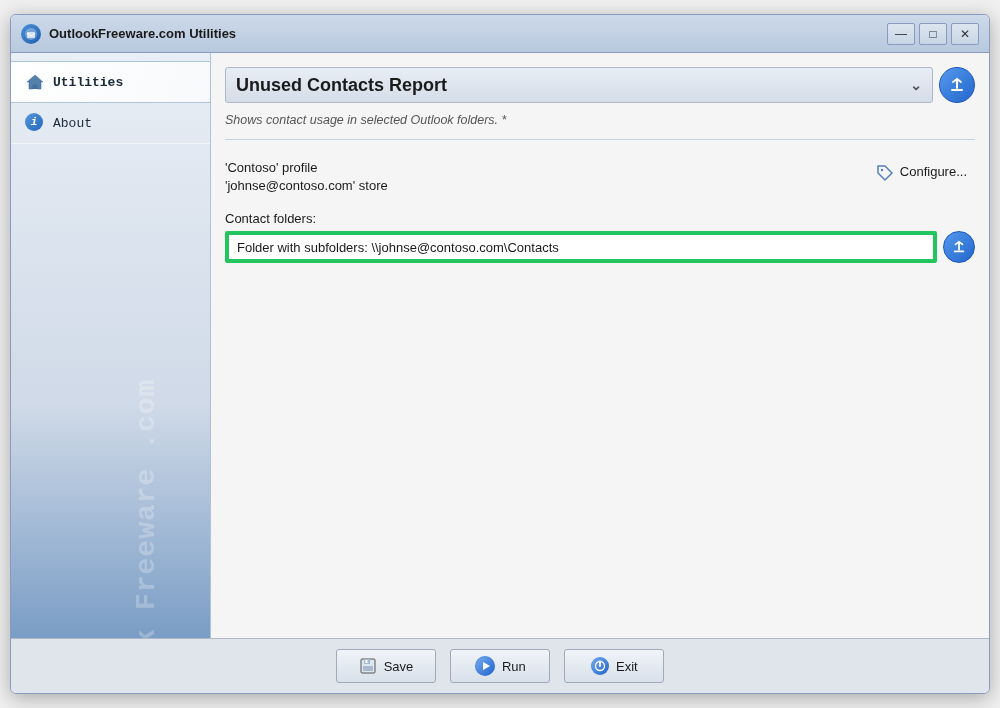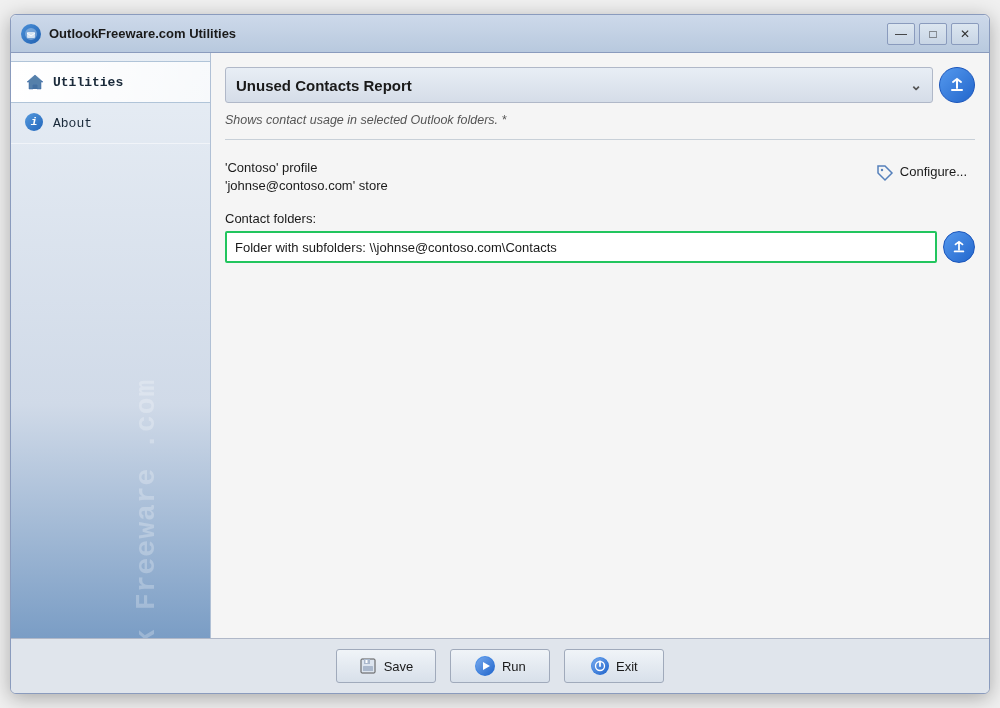--- a/index.html
+++ b/index.html
@@ -187,21 +187,21 @@
       font-size: 15px;
       font-weight: bold;
       color: #1a1a1a;
       display: flex;
       align-items: center;
       justify-content: space-between;
       cursor: pointer;
     }
 
     .report-dropdown-text {
-      font-size: 15px;
+      font-size: 18px;
       font-weight: bold;
     }
 
     .dropdown-arrow {
       color: #555;
       font-size: 14px;
     }
 
     .upload-btn {
       width: 36px;
@@ -276,21 +276,21 @@
 
     .folder-input-row {
       display: flex;
       align-items: center;
       gap: 6px;
     }
 
     .folder-input {
       flex: 1;
       height: 32px;
-      border: 2px solid #22c55e;
+      border: 4px solid #22c55e;
       background: white;
       border-radius: 2px;
       padding: 0 8px;
       font-size: 13px;
       color: #1a1a1a;
       outline: none;
     }
 
     .folder-upload-btn {
       width: 32px;

